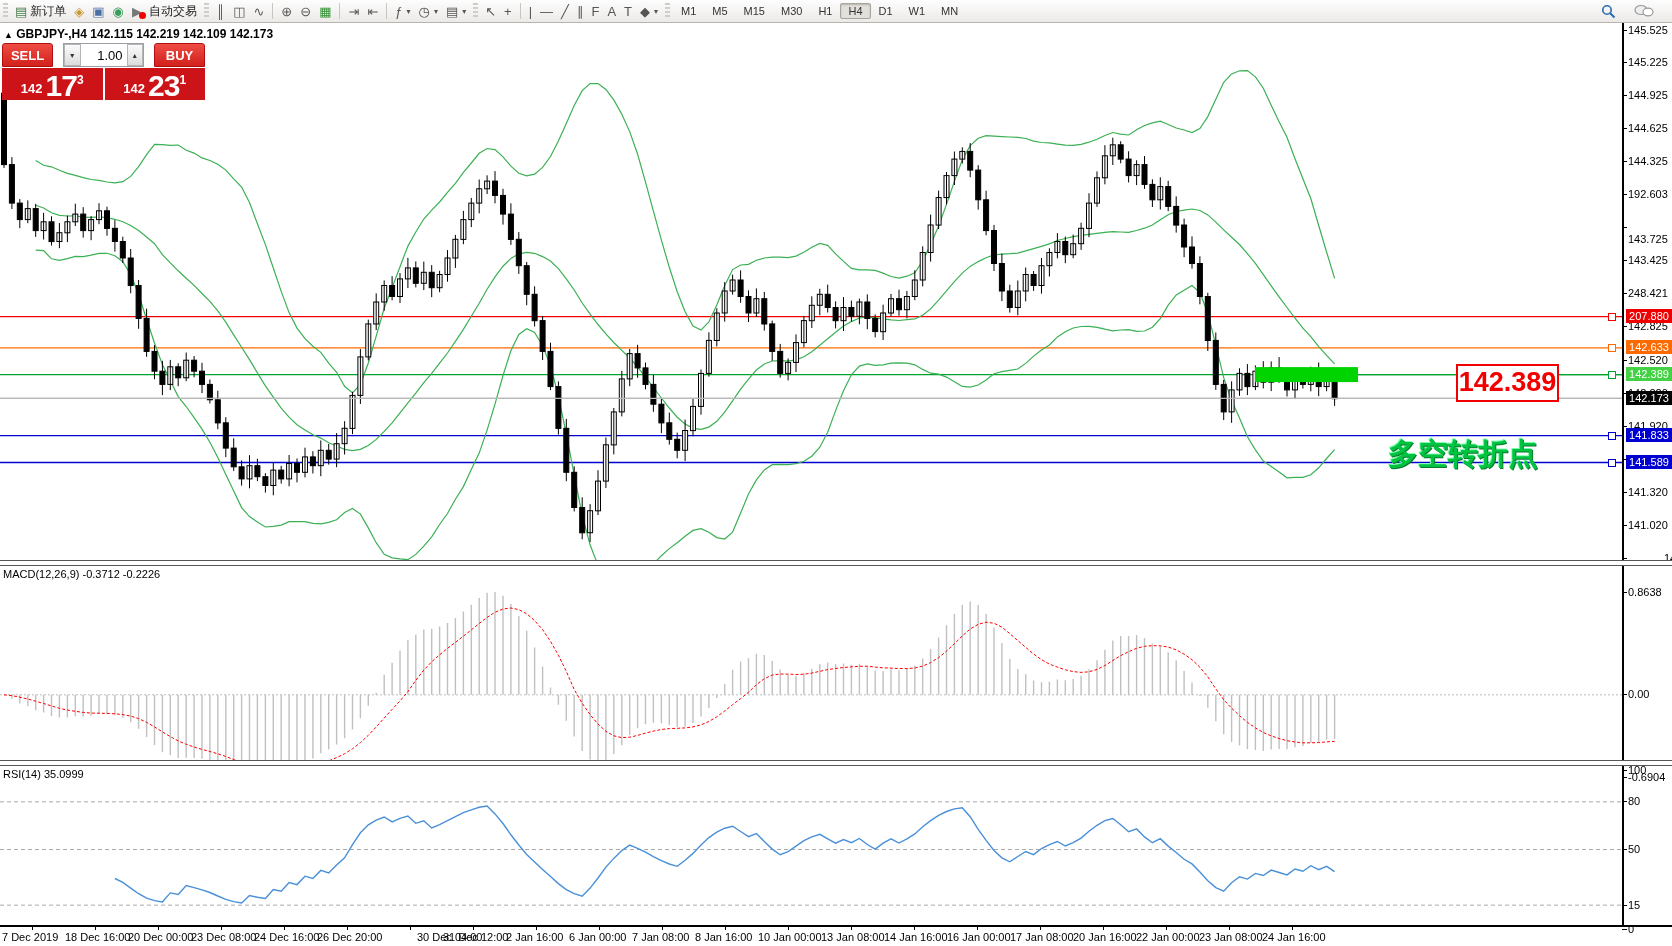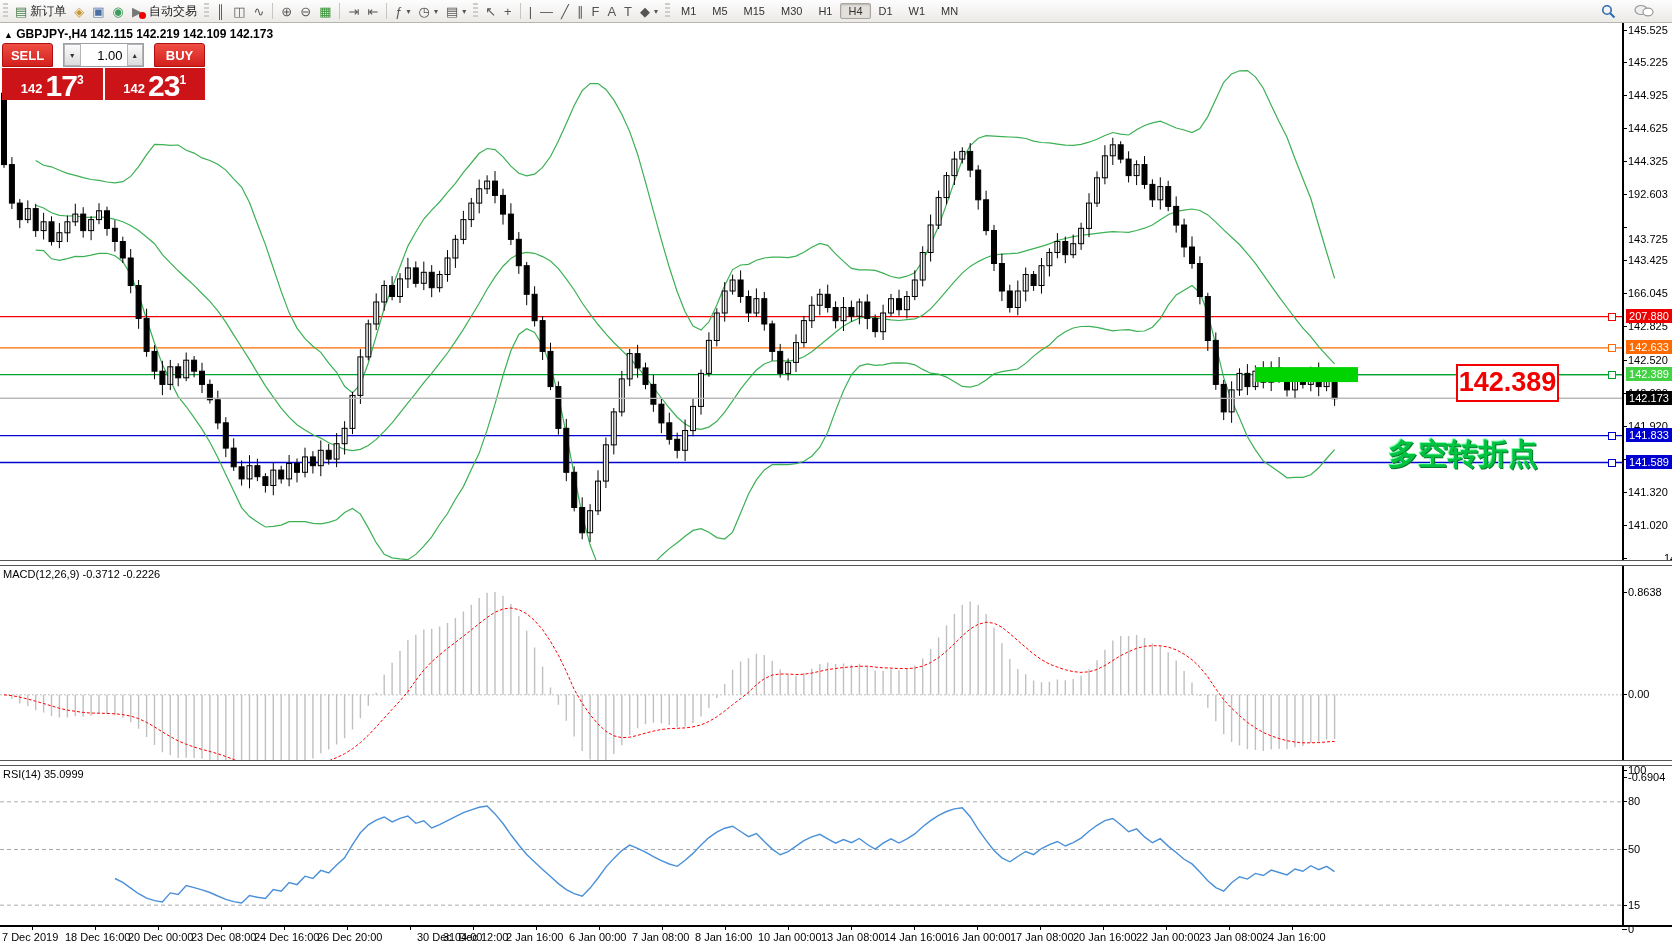--- a/index.html
+++ b/index.html
@@ -439,21 +439,21 @@
       <div class="ticklabel" style="top: 100px;">144.625</div>
       <div class="tickmark" style="top: 139px;"></div>
       <div class="ticklabel" style="top: 133px;">144.325</div>
       <div class="tickmark" style="top: 172px;"></div>
       <div class="ticklabel" style="top: 166px;">192.603</div>
       <div class="tickmark" style="top: 205px;"></div>
       <div class="ticklabel" style="top: 195px; margin-top: 16px;">143.725</div>
       <div class="tickmark" style="top: 238px;"></div>
       <div class="ticklabel" style="top: 232px;">143.425</div>
       <div class="tickmark" style="top: 271px;"></div>
-      <div class="ticklabel" style="top: 265px;">166.045</div>
+      <div class="ticklabel" style="top: 265px;">248.421</div>
       <div class="tickmark" style="top: 304px;"></div>
       <div class="ticklabel" style="top: 298px;">142.825</div>
       <div class="tickmark" style="top: 338px;"></div>
       <div class="ticklabel" style="top: 332px;">142.520</div>
       <div class="tickmark" style="top: 371px;"></div>
       <div class="ticklabel" style="top: 365px;">142.220</div>
       <div class="tickmark" style="top: 404px;"></div>
       <div class="ticklabel" style="top: 398px;">141.920</div>
       <div class="tickmark" style="top: 437px;"></div>
       <div class="ticklabel" style="top: 431px;">141.620</div>

